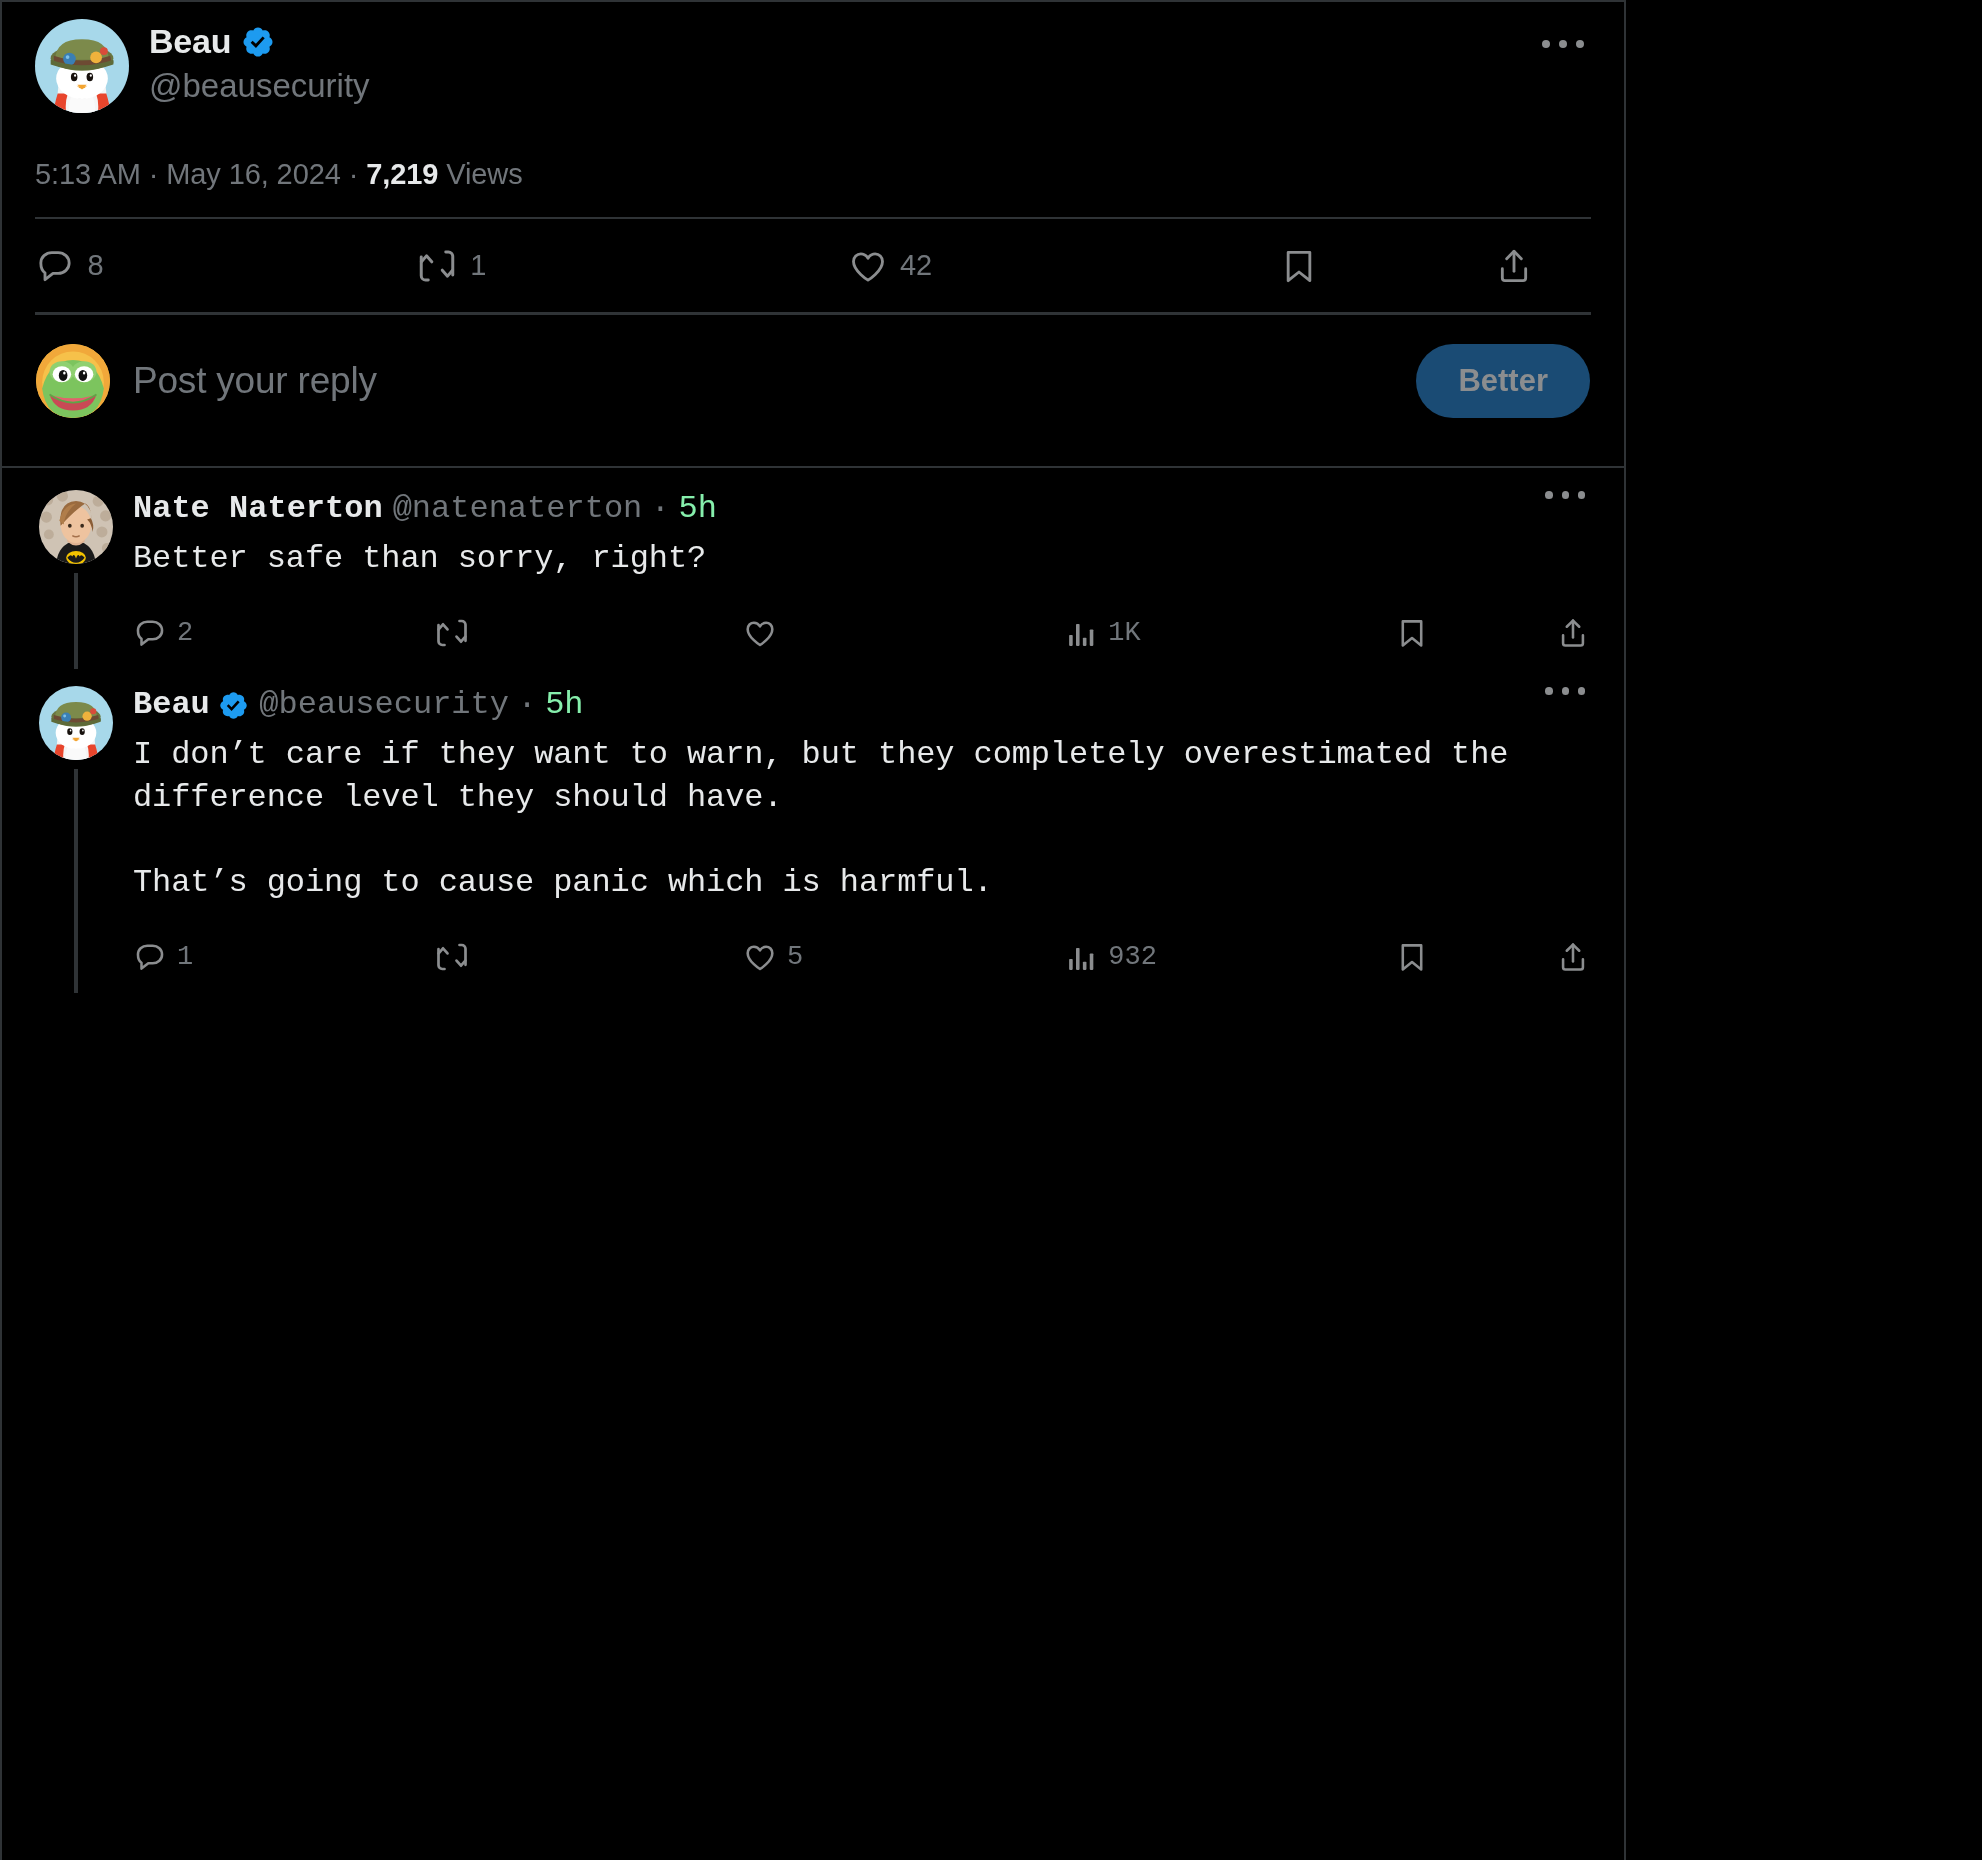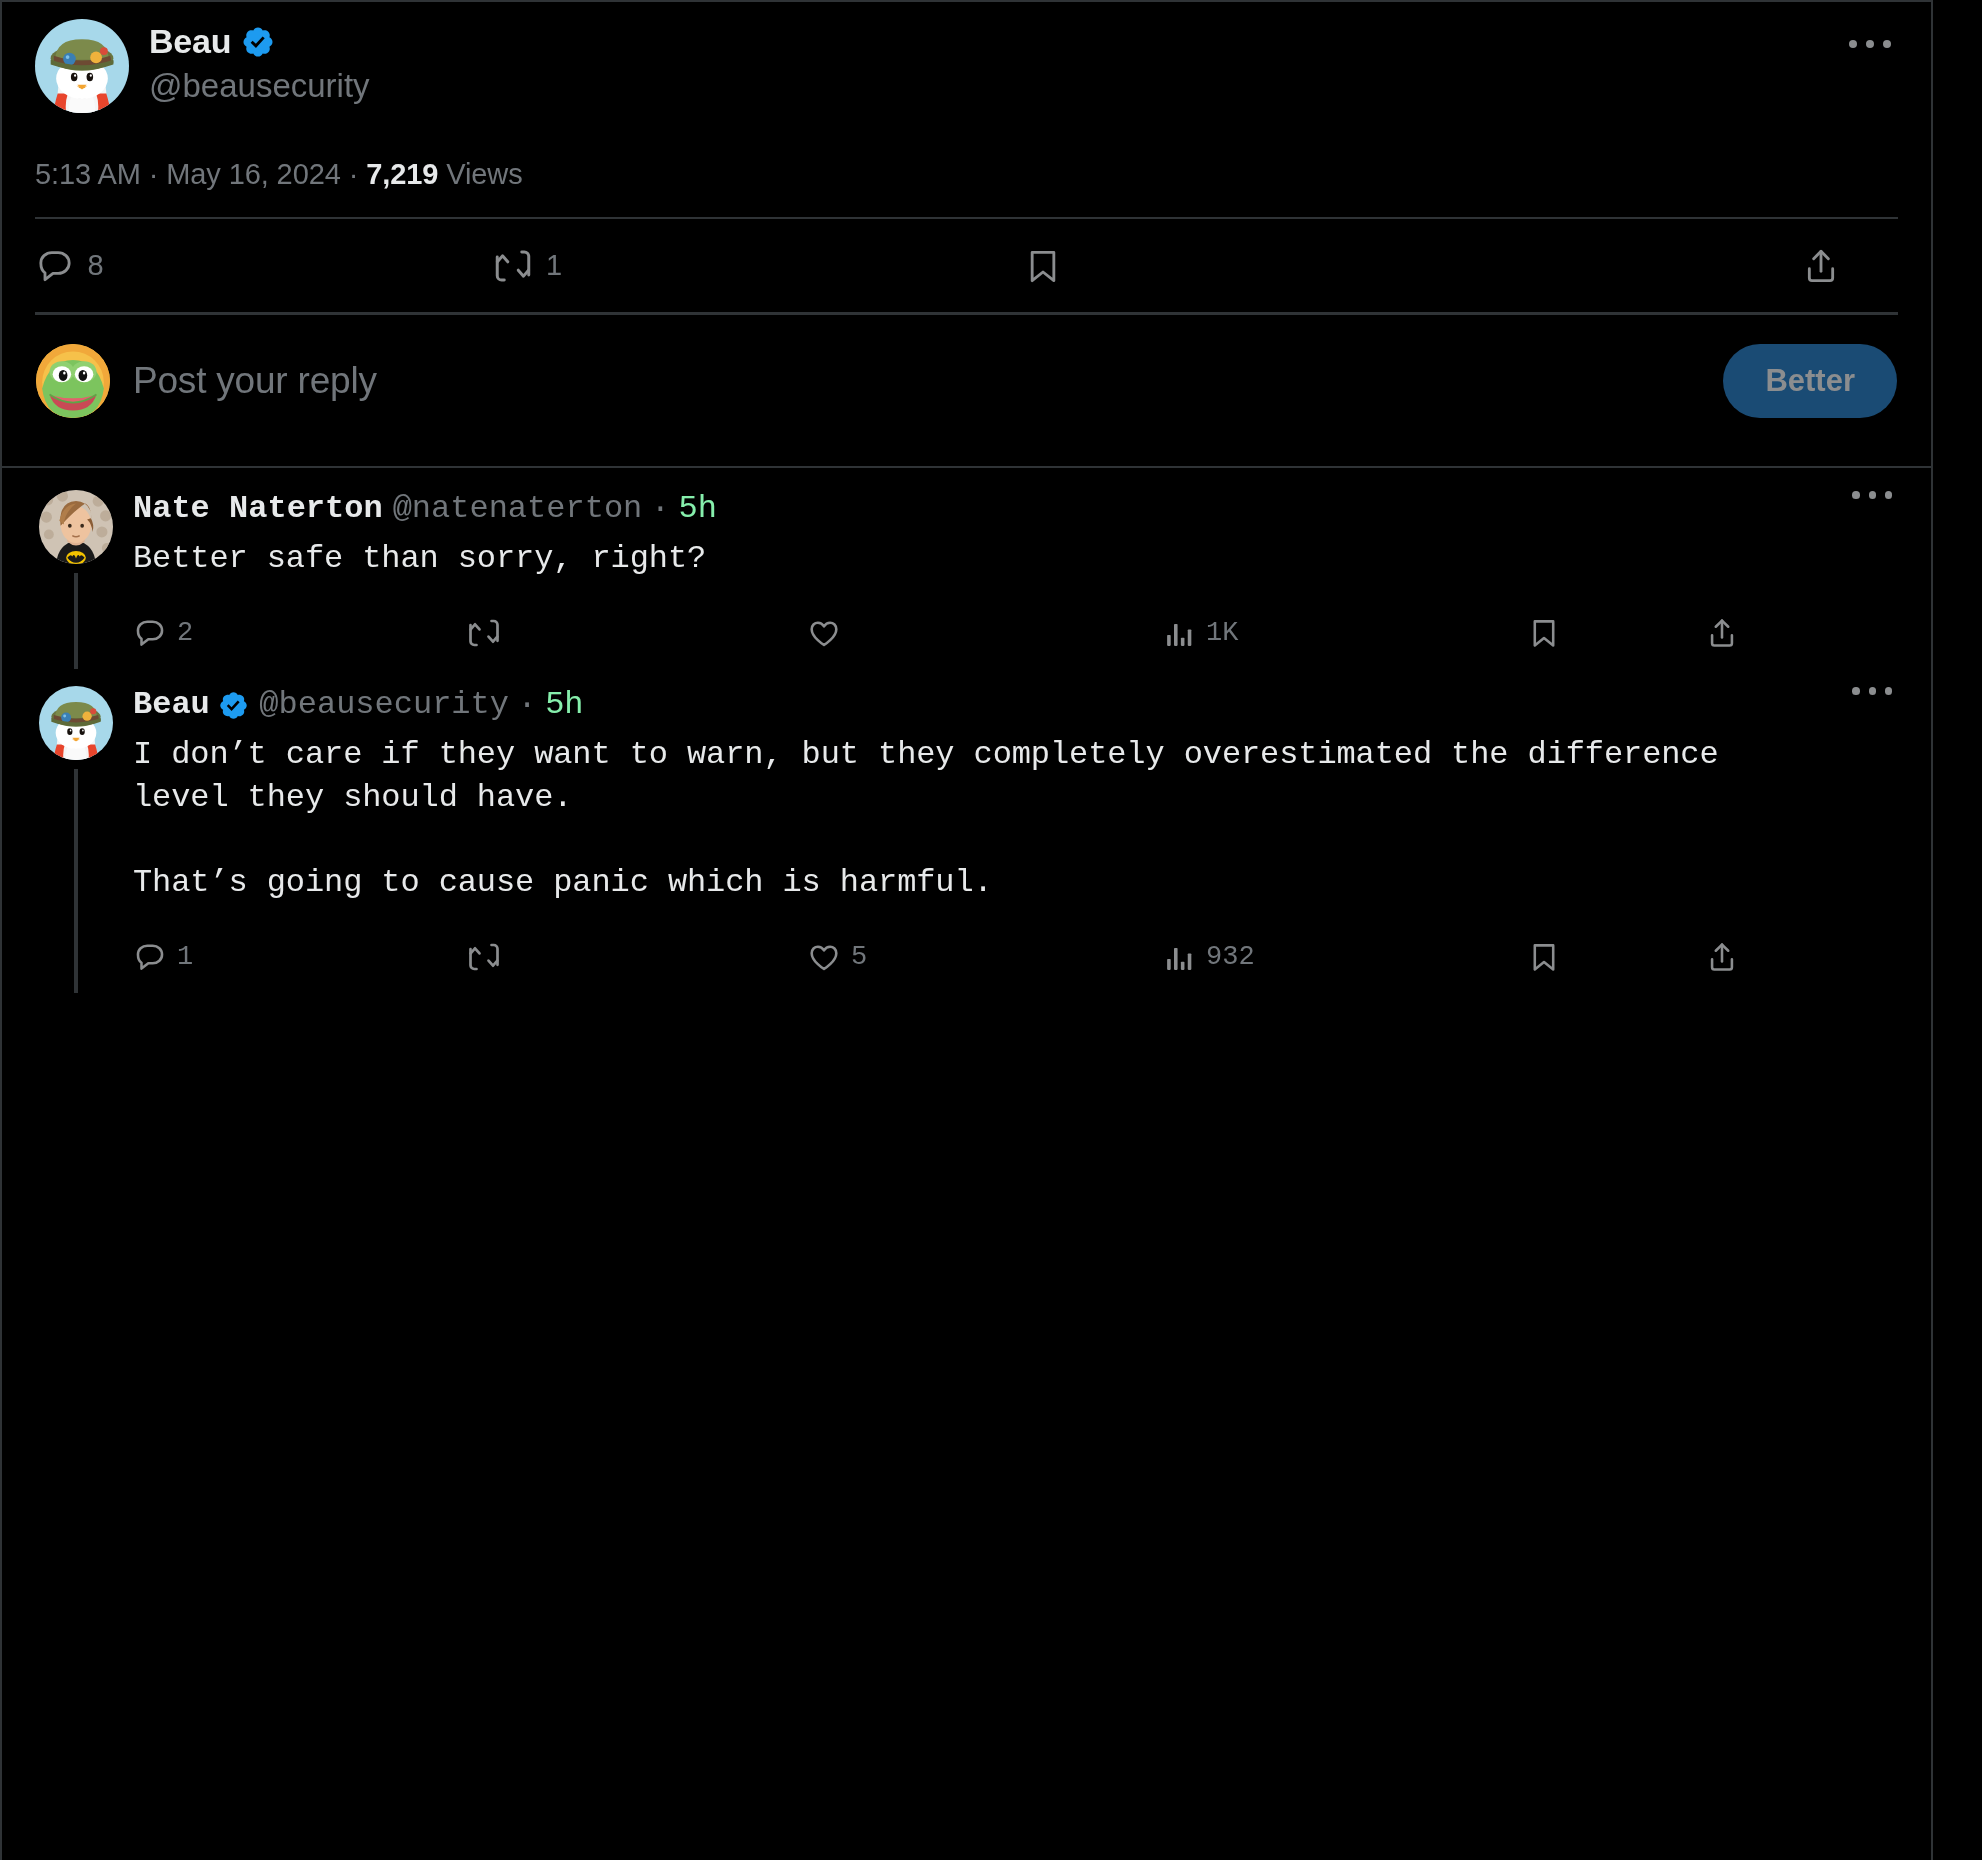--- a/index.html
+++ b/index.html
@@ -7,21 +7,21 @@
     margin: 0; padding: 0;
     background: #000000;
     width: 1983px;
   }
   body {
     font-family: "Liberation Sans", sans-serif;
     color: #e7e9ea;
     -webkit-font-smoothing: antialiased;
   }
   .page {
-    width: 1933px;
+    width: 1626px;
     min-height: 1860px;
     background: #000000;
     border-left: 2.3px solid #2f3336;
     border-right: 2.3px solid #2f3336;
     border-top: 2.3px solid #2f3336;
     position: relative;
     overflow: hidden;
   }
 
   
@@ -330,20 +330,26 @@
           <g fill="none" stroke="#8b8d8f" stroke-width="1.7" stroke-linecap="round" stroke-linejoin="round">
             <path d="M7 20H5.5A2.5 2.5 0 0 1 3 17.5V6.8"></path>
             <path d="M6 9.6 3 6.2 0.1 9.6" transform="translate(3,0)"></path>
             <path d="M17 4h1.5A2.5 2.5 0 0 1 21 6.5v10.7"></path>
             <path d="M18 14.4 21 17.8 23.9 14.4" transform="translate(-3,0)"></path>
           </g>
         </svg>
         <span class="cnt">1</span>
       </div>
 
+      <div class="act a3">
+        <svg width="40" height="40" viewBox="0 0 24 24">
+          <path fill="none" stroke="#8b8d8f" stroke-width="1.7" stroke-linejoin="round" d="M12 20.5S3.3 15.1 3.3 9.3C3.3 6.6 5.3 4.7 7.7 4.7c1.8 0 3.4 1.1 4.3 2.6.9-1.5 2.5-2.6 4.3-2.6 2.4 0 4.4 1.9 4.4 4.6 0 5.8-8.7 11.2-8.7 11.2z"></path>
+        </svg>
+        <span class="cnt">42</span>
+      </div>
 
       <div class="act a4">
         <svg width="40" height="40" viewBox="0 0 24 24">
           <path fill="none" stroke="#8b8d8f" stroke-width="1.7" stroke-linejoin="round" d="M5.5 3.8h13v17l-6.5-5.2-6.5 5.2z"></path>
         </svg>
         <span class="cnt"></span>
       </div>
 
       <div class="act a5">
         <svg width="40" height="40" viewBox="0 0 24 24">

